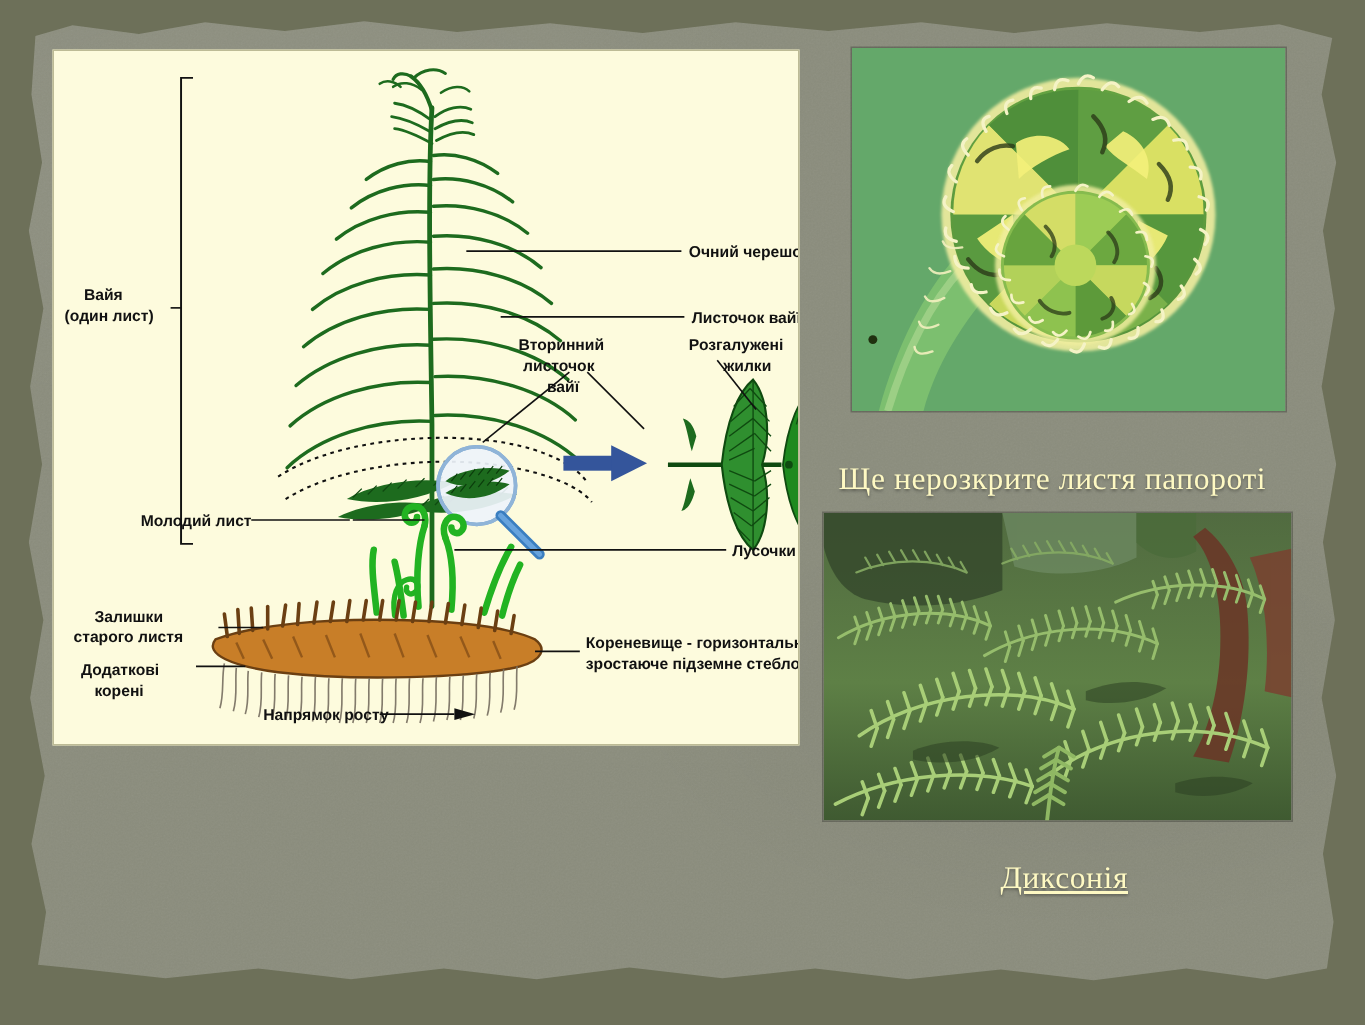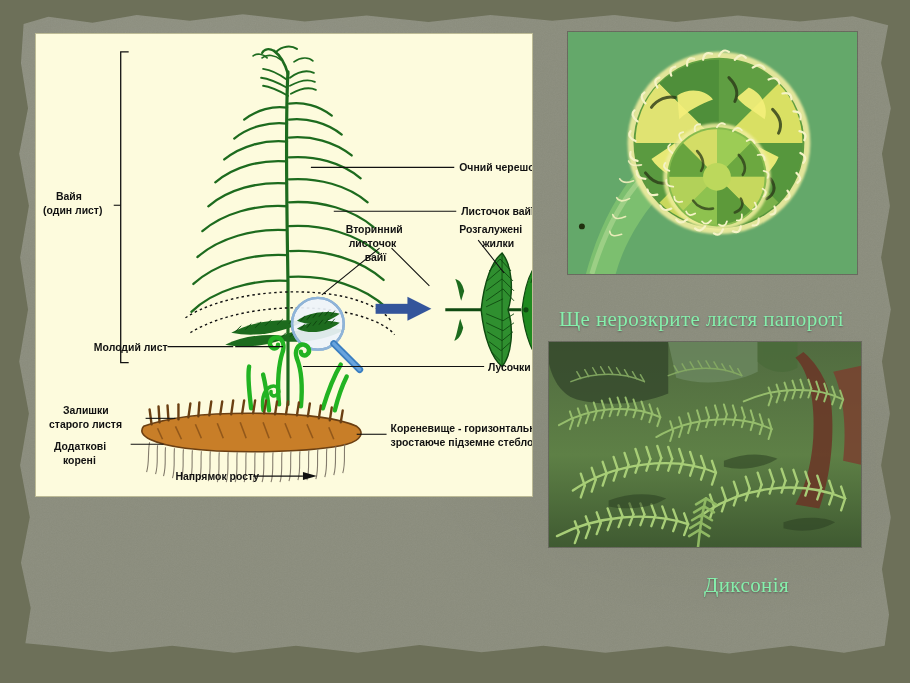--- a/index.html
+++ b/index.html
@@ -73,30 +73,30 @@
     border: 1px solid rgba(0,0,0,0.25);
     box-sizing: border-box;
   }
   #photo-fiddlehead { left: 567px; top: 31px; width: 291px; height: 244px; }
   #photo-dicksonia  { left: 548px; top: 341px; width: 314px; height: 207px; }
   .photo svg { display: block; width: 100%; height: 100%; }
 
   
   .caption {
     position: absolute;
-    color: #86efac;
+    color: #fef9c3;
     font-family: "Liberation Serif", serif;
     font-size: 21px;
     letter-spacing: 0.4px;
     white-space: nowrap;
     text-shadow: 0 1px 2px rgba(0,0,0,0.35);
   }
   #caption-diagram   { left: 170px; top: 547px; }
   #caption-fiddlehead{ left: 559px; top: 307px; }
-  #caption-dicksonia { left: 704px; top: 573px; }
+  #caption-dicksonia { left: 667px; top: 573px; text-decoration: underline; }
 </style>
 </head>
 <body>
 
 <div id="slide">
 
   <div id="paper">
     <svg id="grain" viewBox="0 0 884 649" preserveAspectRatio="none" xmlns="http://www.w3.org/2000/svg">
       <defs>
         <filter id="grainf">

